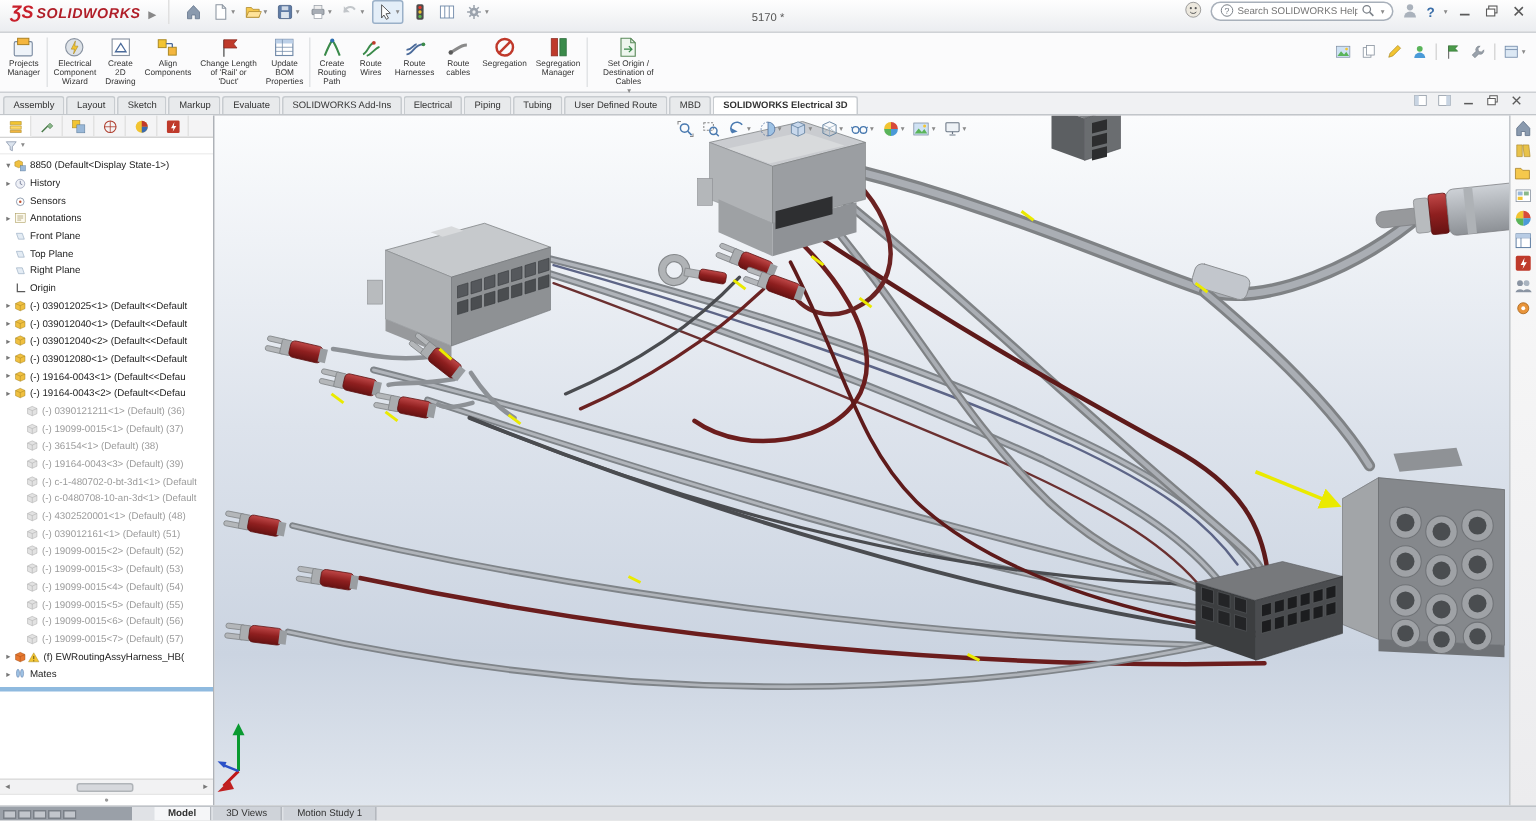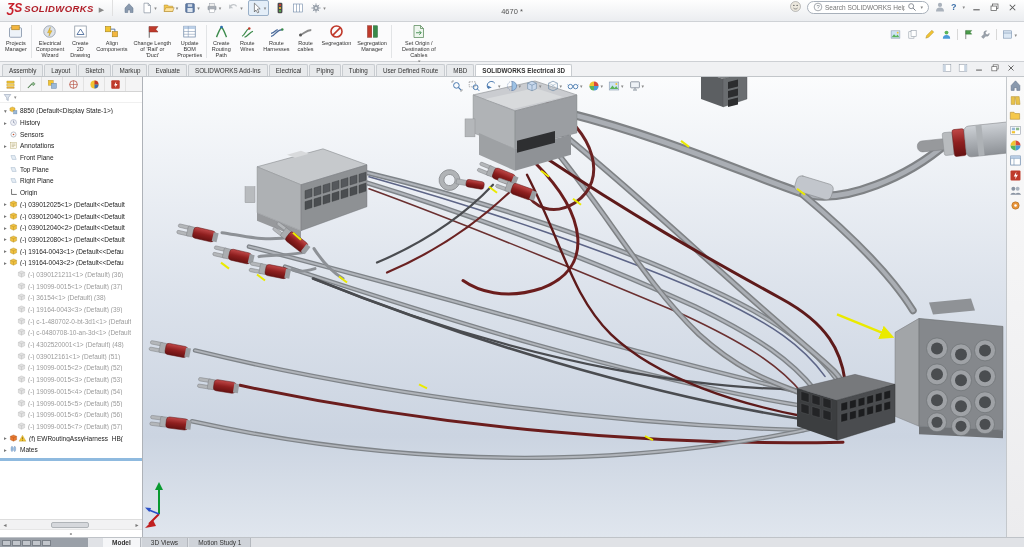--- a/index.html
+++ b/index.html
@@ -164,21 +164,21 @@
         <span class="icon">
           <svg width="12" height="12" viewBox="0 0 12 12">
             <circle cx="6" cy="6" r="2.9" fill="#9aa2ac"></circle>
             <path d="M6 1.4v2M6 8.6v2M1.4 6h2M8.6 6h2M2.8 2.8l1.4 1.4M7.8 7.8l1.3 1.3M9.2 2.8L7.8 4.2M4.2 7.8L2.9 9.1" stroke="#9aa2ac" stroke-width="1"></path>
             <circle cx="6" cy="6" r="1.1" fill="#eef0f2"></circle>
           </svg>
         </span>
         <span class="dd">▾</span>
       </span>
     </div>
-  <div class="doc-title">4670 *</div>
+  <div class="doc-title">5170 *</div>
   <div class="tb-right">
     <span id="smiley-slot"><span class="icon">
           <svg width="13" height="13" viewBox="0 0 12 12">
             <circle cx="6" cy="6" r="4.6" fill="#ece8de" stroke="#8a8a8a" stroke-width=".5"></circle>
             <circle cx="4.5" cy="5" r=".65" fill="#555"></circle>
             <circle cx="7.5" cy="5" r=".65" fill="#555"></circle>
             <path d="M4.1 7.4a2.5 2.5 0 003.8 0" fill="none" stroke="#555" stroke-width=".6"></path>
           </svg>
         </span></span>
     <span class="searchbox">

